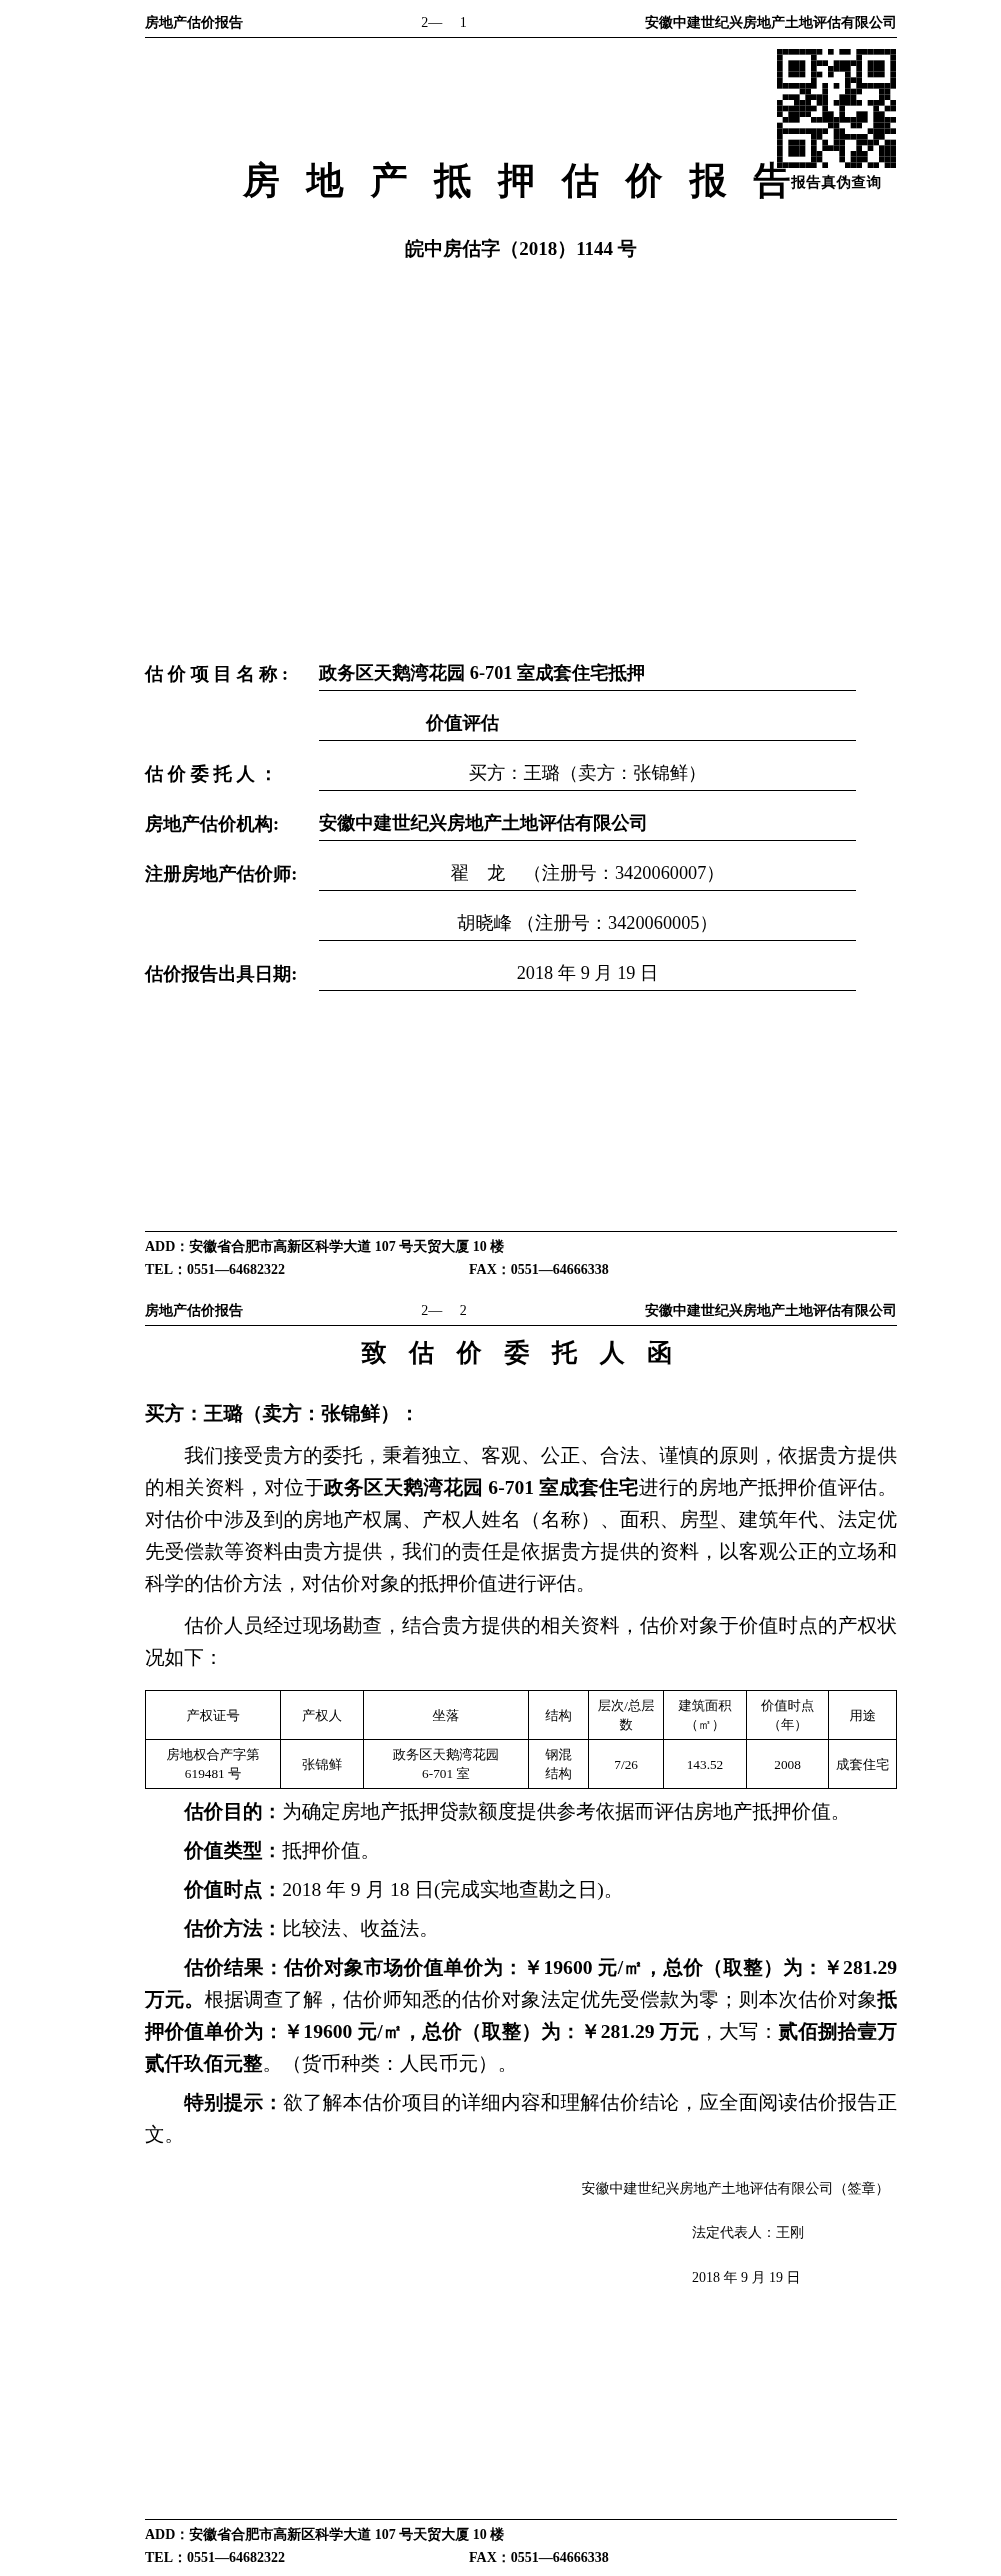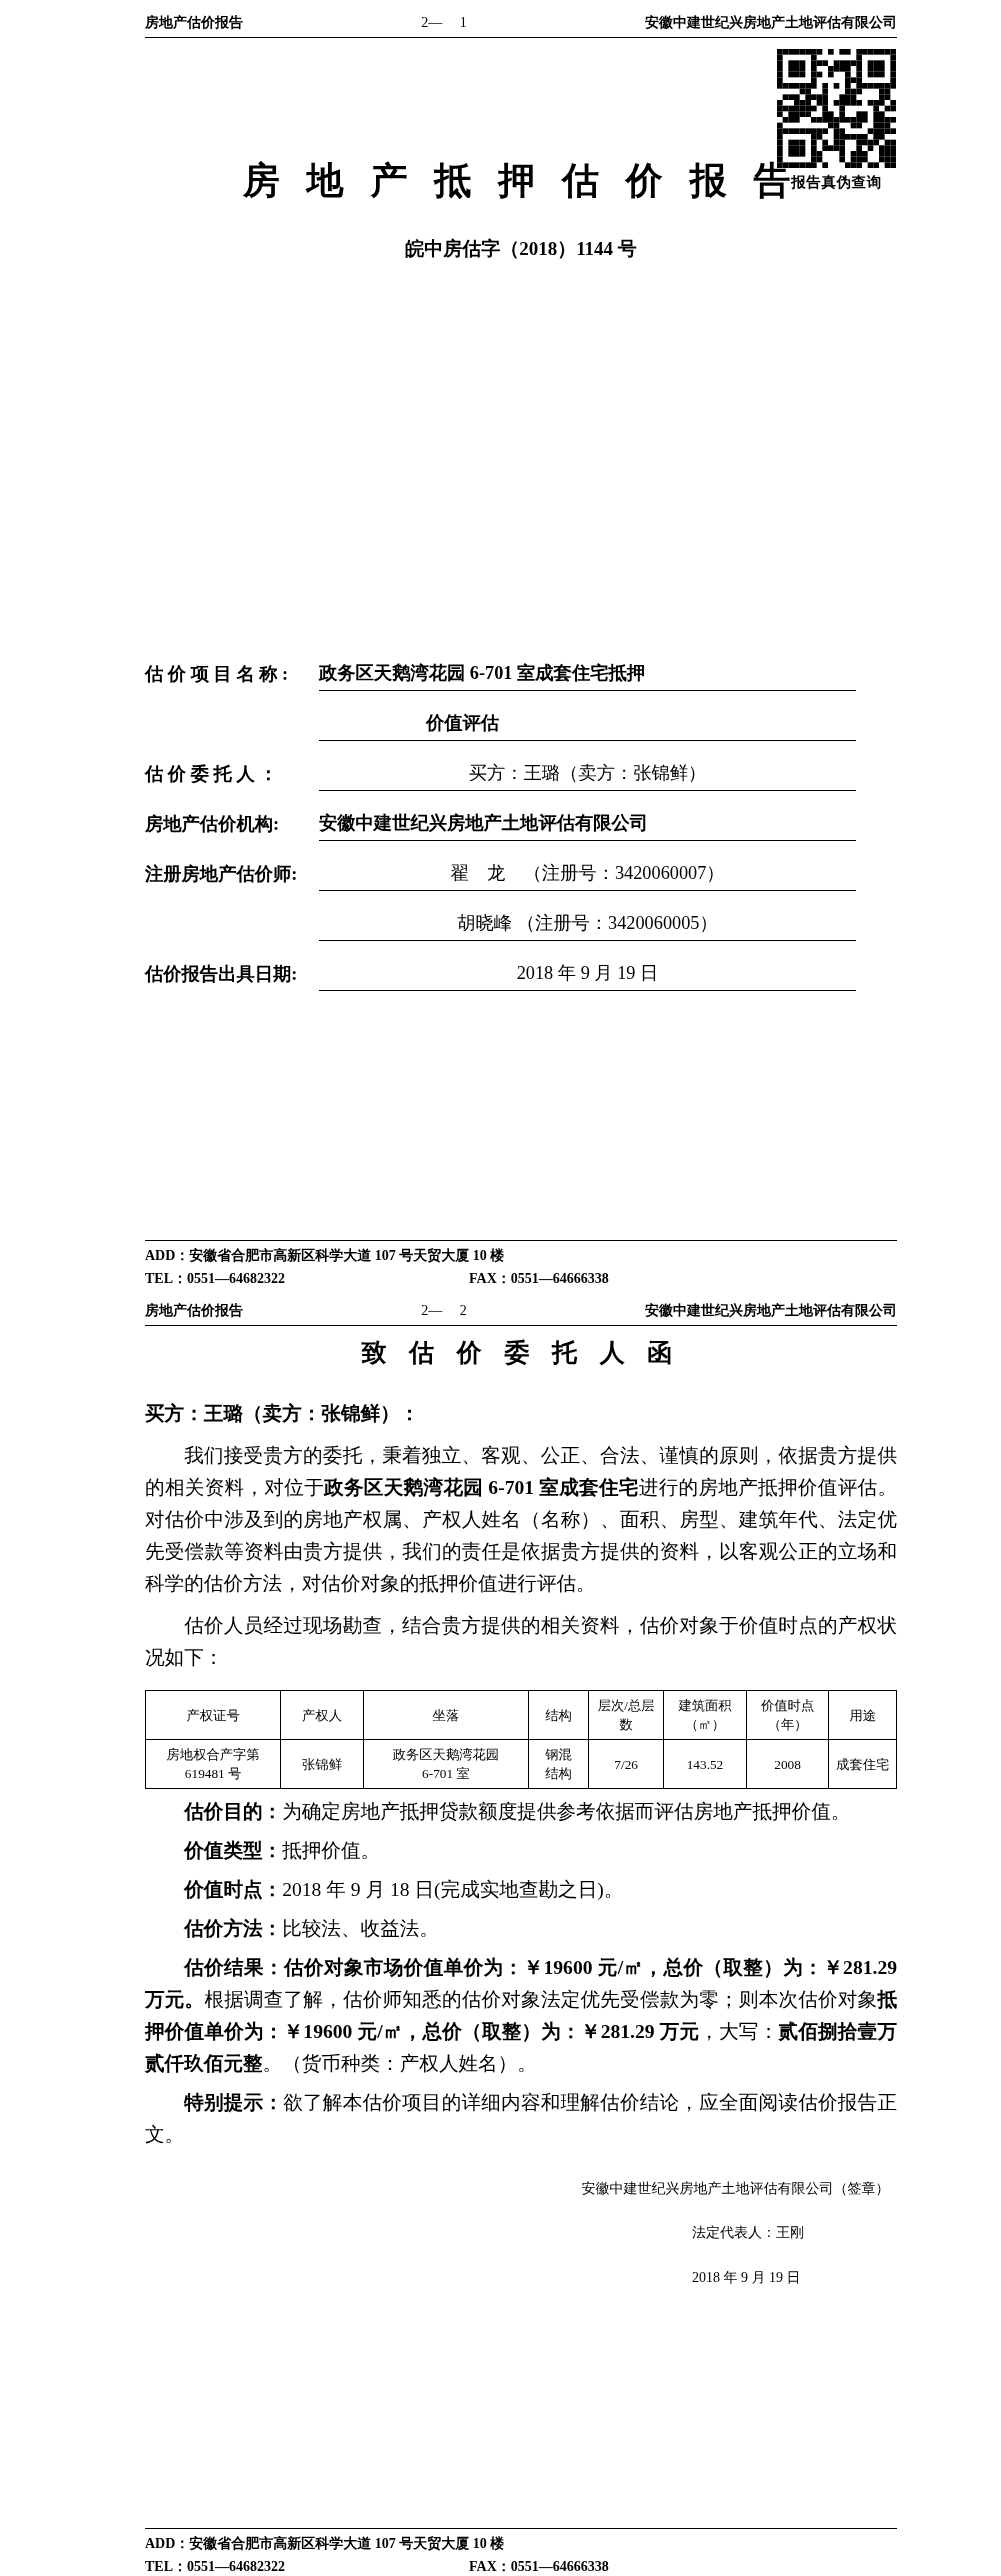--- a/index.html
+++ b/index.html
@@ -38,21 +38,21 @@
   
   .form { margin-top:379px; font-size:18.3px; }
   .form-row { display:flex; align-items:flex-end; height:50px; }
   .form-label { font-weight:bold; white-space:pre; width:162px; flex:none; padding-bottom:5px; }
   .form-value { flex:1; border-bottom:1.3px solid #000; padding-bottom:5px; margin-right:41px; min-height:28px;margin-left:12px; }
   .center { text-align:center; }
   .bold { font-weight:bold; }
   .indent170 { padding-left:107px; }
   
   .pg-footer {
-    position:absolute; left:145px; right:105px; bottom:0;
+    position:absolute; left:145px; right:105px; bottom:9px;
     border-top:1.3px solid #000; padding-top:6.3px;
     font-size:14px; font-weight:bold;
   }
   .pg-footer .line2 { display:flex; margin-top:5px; }
   .pg-footer .fax { margin-left:184px; }
   
   .letter-title { margin-top:10px; text-align:center; font-size:25px; font-weight:bold; letter-spacing:8.2px; white-space:pre; }
   .salutation { margin-top:29px; font-size:19.6px; font-weight:bold; line-height:32px; }
   .para { font-size:19.6px; line-height:32px; text-indent:2em; margin-top:10px; text-align:justify; }
   .item { font-size:19.6px; line-height:32px; text-indent:2em; margin-top:7px; text-align:justify; }
@@ -449,21 +449,21 @@
         <td>2008</td>
         <td>成套住宅</td>
       </tr>
     </tbody>
   </table>
 
   <p class="item"><span class="b">估价目的：</span><span>为确定房地产抵押贷款额度提供参考依据而评估房地产抵押价值。</span></p>
   <p class="item"><span class="b">价值类型：</span><span>抵押价值。</span></p>
   <p class="item"><span class="b">价值时点：</span><span>2018 年 9 月 18 日(完成实地查勘之日)。</span></p>
   <p class="item"><span class="b">估价方法：</span><span>比较法、收益法。</span></p>
-  <p class="item"><span class="b">估价结果：估价对象市场价值单价为：￥19600 元/㎡，总价（取整）为：￥281.29 万元。</span><span>根据调查了解，估价师知悉的估价对象法定优先受偿款为零；则本次估价对象</span><span class="b">抵押价值单价为：￥19600 元/㎡，总价（取整）为：￥281.29 万元</span><span>，大写：</span><span class="b">贰佰捌拾壹万贰仟玖佰元整</span><span>。（货币种类：产权人姓名）。</span></p>
+  <p class="item"><span class="b">估价结果：估价对象市场价值单价为：￥19600 元/㎡，总价（取整）为：￥281.29 万元。</span><span>根据调查了解，估价师知悉的估价对象法定优先受偿款为零；则本次估价对象</span><span class="b">抵押价值单价为：￥19600 元/㎡，总价（取整）为：￥281.29 万元</span><span>，大写：</span><span class="b">贰佰捌拾壹万贰仟玖佰元整</span><span>。（货币种类：人民币元）。</span></p>
   <p class="item"><span class="b">特别提示：</span><span>欲了解本估价项目的详细内容和理解估价结论，应全面阅读估价报告正文。</span></p>
 
   <div class="sig">
     <div class="sig-company">安徽中建世纪兴房地产土地评估有限公司（签章）</div>
     <div class="sig-rep">法定代表人：王刚</div>
     <div class="sig-date">2018 年 9 月 19 日</div>
   </div>
 
   <div class="pg-footer">
     <div>ADD：安徽省合肥市高新区科学大道 107 号天贸大厦 10 楼</div>

